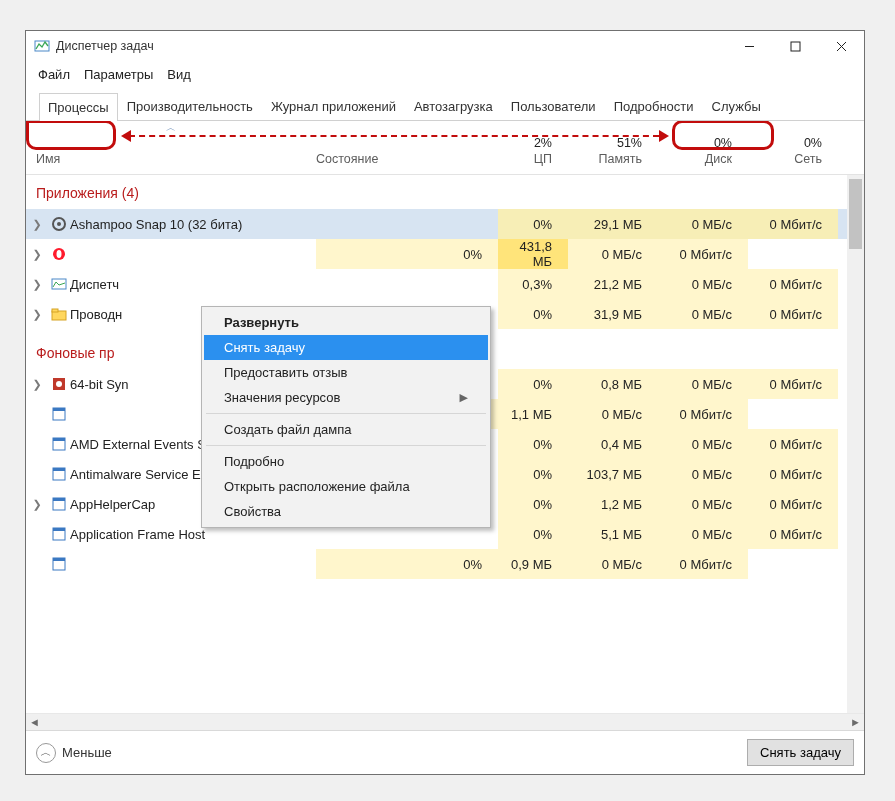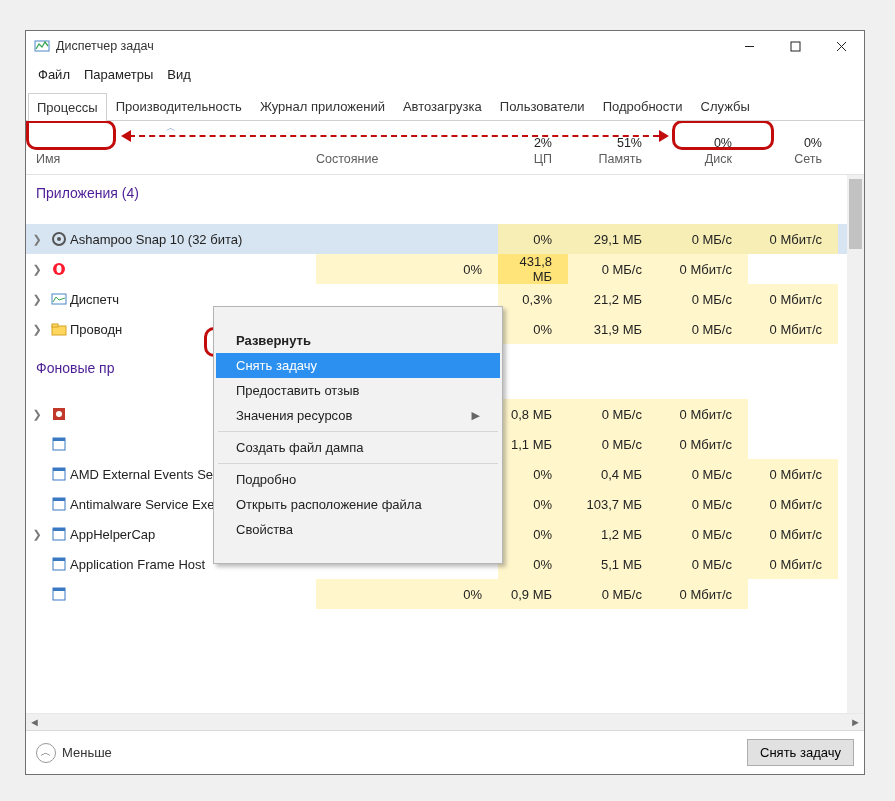--- a/index.html
+++ b/index.html
@@ -46,21 +46,21 @@
     display: flex;
     gap: 2px;
     padding: 4px 4px 8px 6px;
     font-size: 13px;
   }
   .menubar span { padding: 2px 6px; }
   .tabs {
     display: flex;
     align-items: flex-end;
     border-bottom: 1px solid #d0d0d0;
-    padding-left: 2px;
+    padding-left: 13px;
     position: relative;
   }
   .tab {
     padding: 6px 8px 6px 8px;
     font-size: 13px;
     color: #333;
     border: 1px solid transparent;
     border-bottom: none;
     position: relative;
     white-space: nowrap;
@@ -99,23 +99,23 @@
     position: relative;
   }
   .colheaders .col.right { text-align: right; padding-right: 16px;}
   .colheaders .col.name { padding-left: 10px; }
   .colheaders .col .pct { display:block; color:#222; margin-bottom:2px;}
   .sort-caret {
     position:absolute; top:0; left:140px; font-size:10px; color:#5c80b0;
   }
   .body { flex:1; overflow: hidden; position: relative; }
   .group-hdr {
-    color: #4c1d95;
+    color: #b91c1c;
     font-size: 14px;
-    padding: 10px 0 23px 10px;
+    padding: 10px 0 8px 10px;
   }
   .rows { }
   .row {
     display: grid;
     grid-template-columns: 22px 22px 246px 182px 70px 90px 90px 90px;
     height: 30px;
     align-items: center;
     font-size: 13px;
   }
   .row .chev { text-align:center; color:#7a7a7a; font-size:11px; }
@@ -164,23 +164,22 @@
   }
   
   .ctx {
     position: absolute;
     left: 175px;
     top: 275px;
     width: 290px;
     background: #f2f2f2;
     border: 1px solid #b5b5b5;
     box-shadow: 3px 3px 4px rgba(0,0,0,0.25);
-    padding: 21px 2px;
+    padding: 3px 2px;
     z-index: 40;
-    margin-left: 12px;
   }
   .ctx .mitem {
     padding: 5px 20px 5px 20px;
     display:flex;
     justify-content:space-between;
     align-items:center;
     font-size:13px;
     position: relative;
   }
   .ctx .mitem .sub { font-size:11px; color:#666; }
@@ -337,20 +336,21 @@
 
     <div class="rows">
       <div class="row">
         <div class="chev">❯</div>
         <div class="ic">
             <svg viewBox="0 0 16 16">
               <rect x="2" y="2" width="12" height="12" fill="#c0392b"></rect>
               <circle cx="8" cy="8" r="3" fill="#fff"></circle>
             </svg>
           </div>
+        <div class="nm">64-bit Syn</div>
         <div class="st"></div>
         <div class="num cpu">0%</div>
         <div class="num mem">0,8 МБ</div>
         <div class="num dsk">0 МБ/с</div>
         <div class="num net">0 Мбит/с</div>
       </div>
       <div class="row">
         <div class="chev"></div>
         <div class="ic">
             <svg class="svg-exe" viewBox="0 0 16 16">

